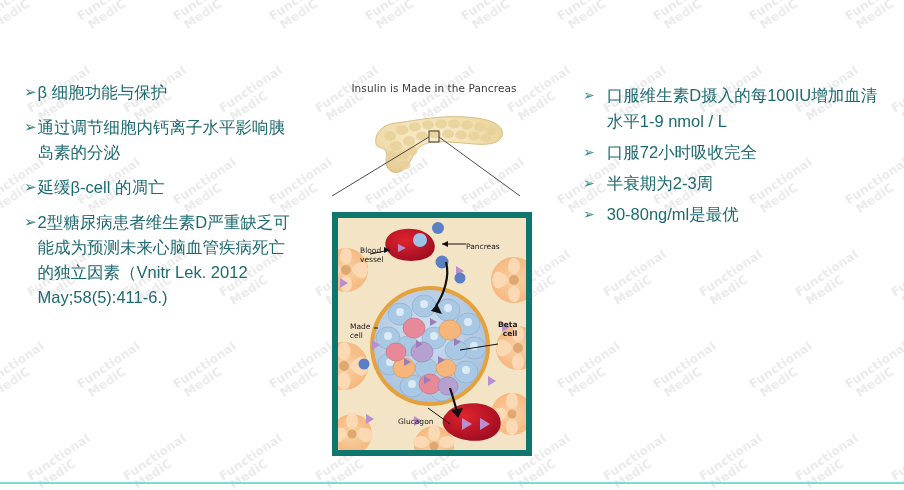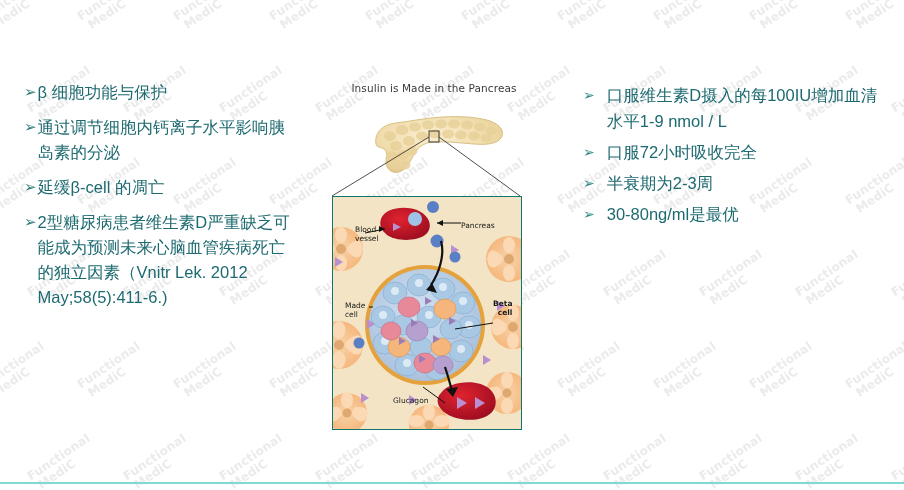--- a/index.html
+++ b/index.html
@@ -130,25 +130,25 @@
   
   #pancreas { position: absolute; left: 50px; top: 26px; width: 140px; height: 68px; }
 
   
   #connectors { position: absolute; left: 0; top: 0; width: 232px; height: 352px; }
 
   
   #inset {
     position: absolute;
     left: 14px;
-    top: 114px;
+    top: 130px;
     width: 188px;
     height: 232px;
     background: #f2e4c4;
-    border: 1px solid #0f766e;
+    border: 6px solid #0f766e;
     overflow: hidden;
   }
   #inset svg { display: block; }
 
   .fig-label {
     position: absolute;
     font-family: "DejaVu Sans", sans-serif;
     font-size: 7.5px;
     color: #1a1a1a;
     line-height: 9px;

